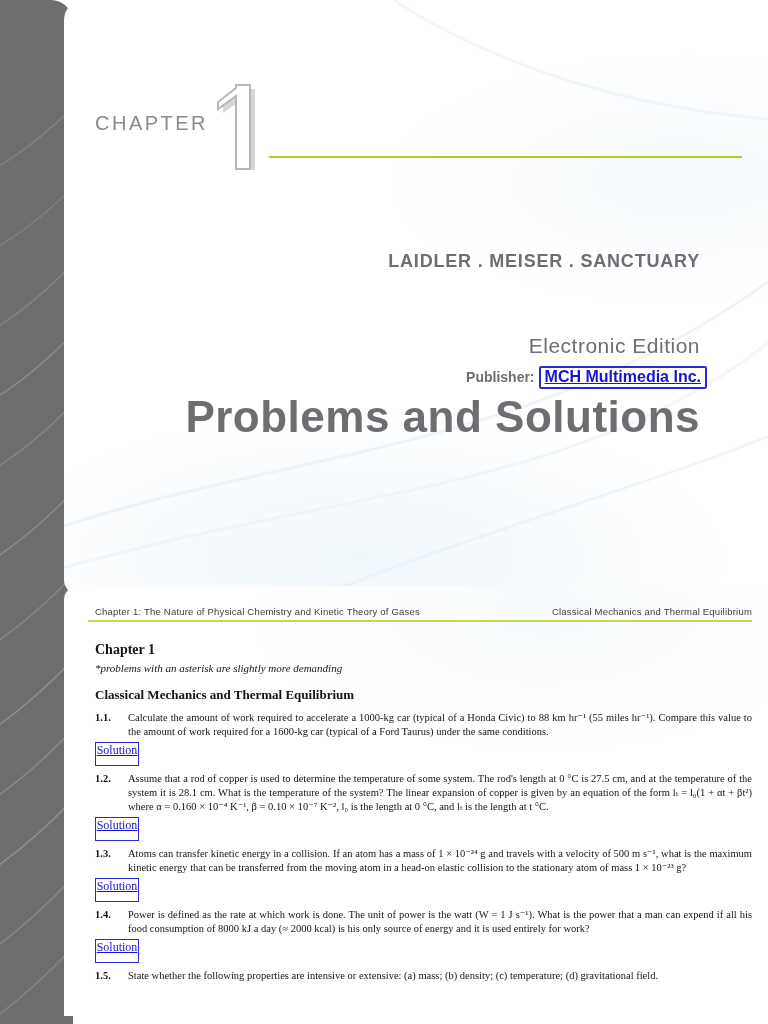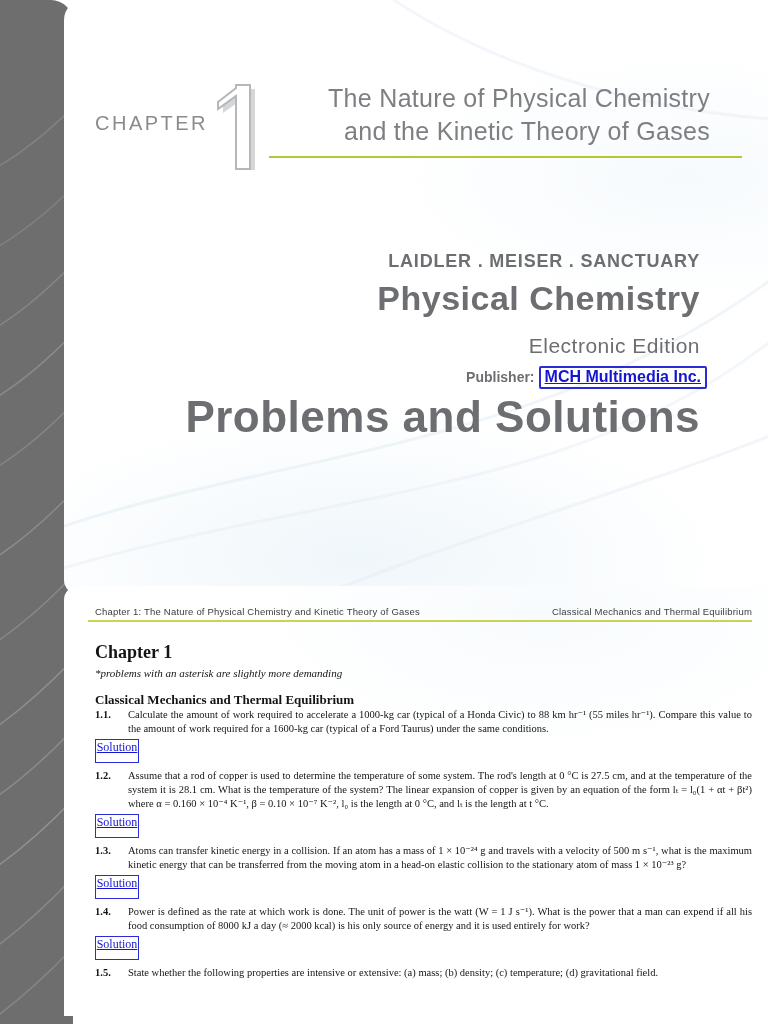--- a/index.html
+++ b/index.html
@@ -72,24 +72,24 @@
     font-size:44px;font-weight:bold;color:#6d6e71;letter-spacing:.5px;
   }
   
   .p2-inner{padding:20px 16px 0 31px;}
   .p2-header{
     display:flex;justify-content:space-between;
     font-size:9.5px;color:#3c3c3e;letter-spacing:.2px;
   }
   .p2-rule{height:2px;margin:3px 0 0 -7px;}
   .serif{font-family:"Liberation Serif","DejaVu Serif",serif;color:#141416;}
-  .chapter-heading{margin-top:20px;font-size:18px;font-weight:bold;}
+  .chapter-heading{margin-top:20px;font-size:14px;font-weight:bold;}
   .note{margin-top:4px;font-size:11px;font-style:italic;}
   .section-heading{margin-top:13px;font-size:13px;font-weight:bold;}
-  .problem-list{}
+  .problem-list{margin-top:8px;}
   .problem{display:flex;}
   .pnum{width:33px;flex-shrink:0;font-size:10.5px;font-weight:bold;line-height:14px;}
   .ptext{flex:1;font-size:10.5px;line-height:14px;text-align:justify;}
   .solution-row{display:flex;justify-content:flex-start;margin:3px 0 6px 0;}
   .solution-box{
     width:42px;height:22px;text-align:center;
     font-family:"Liberation Serif","DejaVu Serif",serif;font-size:12px;line-height:14px;
   }
   .solution-box a{cursor:pointer;text-decoration:underline;}
 </style>
@@ -126,29 +126,24 @@
     </g>
   </svg>
 
   <div class="chapter-label">CHAPTER</div>
 
   <svg class="chapter-num" width="46" height="86" viewBox="0 0 46 86">
     <path d="M8,18 L26,4 L26,1 L40,1 L40,85 L26,85 L26,12 L8,25 Z" transform="translate(5,4)" fill="#d5d6d7"></path>
     <path d="M8,18 L26,4 L26,1 L40,1 L40,85 L26,85 L26,12 L8,25 Z" fill="#ffffff" stroke="#b6b7b9" stroke-width="2"></path>
   </svg>
 
-  <div class="chapter-title">
-    <div>The Nature of Physical Chemistry</div>
-    <div>and the Kinetic Theory of Gases</div>
-  </div>
 
   <div class="title-rule" style="background: rgb(181, 200, 50);"></div>
 
   <div class="authors">LAIDLER . MEISER . SANCTUARY</div>
-  <div class="book-title">Physical Chemistry</div>
   <div class="edition">Electronic Edition</div>
 
   <div class="publisher">
     <span class="publisher-label">Publisher:</span><a class="publisher-link" style="color: rgb(20, 20, 210); border: 2px solid rgb(42, 42, 216);">MCH Multimedia Inc.</a>
   </div>
 
   <div class="subtitle">Problems and Solutions</div>
 </div>
 
 <div class="page page2">

